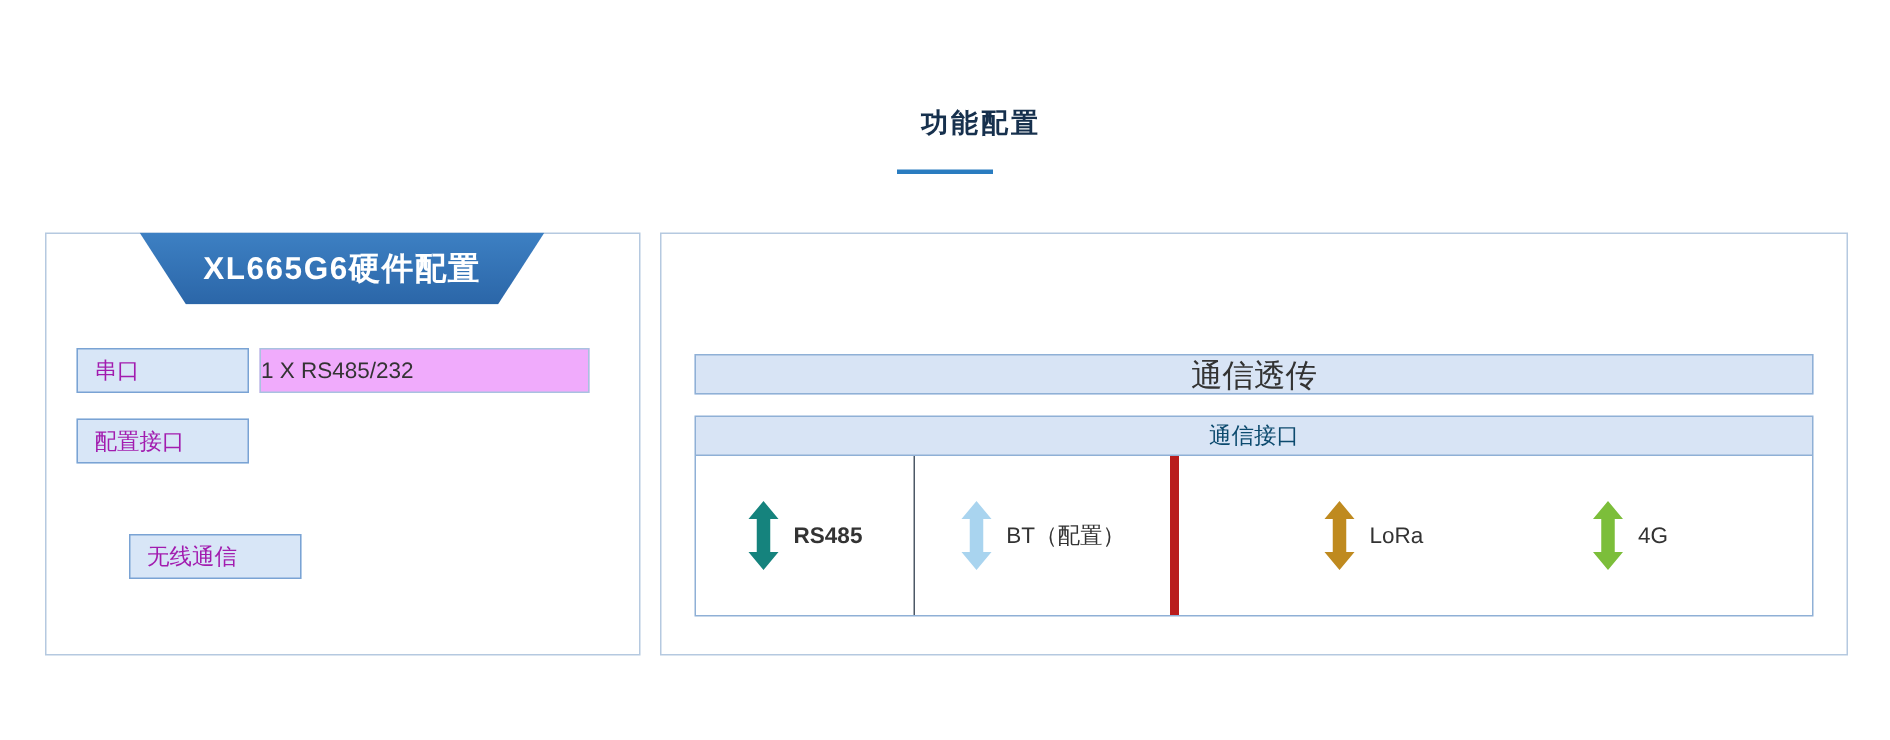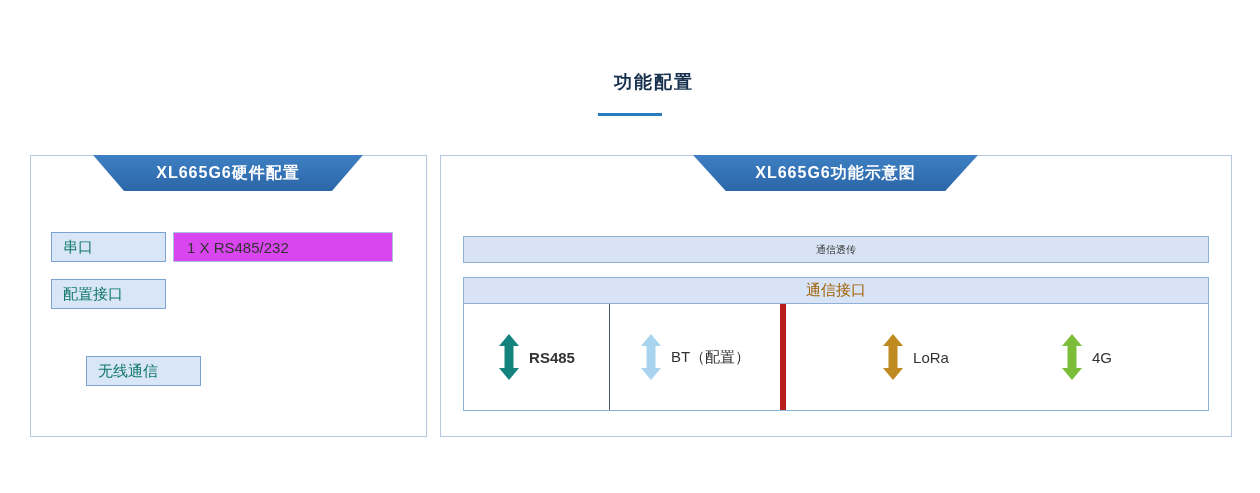--- a/index.html
+++ b/index.html
@@ -7,45 +7,45 @@
   .canvas{position:relative;width:1260px;height:493px;background:#ffffff;overflow:hidden;}
 
   .page-title{position:absolute;top:70px;left:0;width:100%;text-align:center;
     font-size:18px;font-weight:bold;color:#16304d;letter-spacing:2px;padding-left:24px;}
   .title-underline{position:absolute;top:113px;left:598px;width:64px;height:3px;background:#2a7cc0;}
 
   .panel{position:absolute;top:155px;background:#fff;border:1px solid #b5c9e0;}
   .panel-left{left:30px;width:395px;height:280px;}
   .panel-right{left:440px;width:790px;height:280px;}
 
-  .banner{position:absolute;top:-1px;height:36px;
+  .banner{position:absolute;top:-1px;height:48px;
     background:linear-gradient(180deg,#3d80c3 0%,#2b66a8 100%);
     clip-path:polygon(0 0,100% 0,88.5% 100%,11.5% 100%);
     display:flex;align-items:center;justify-content:center;
-    color:#fff;font-size:16px;font-weight:bold;letter-spacing:1px;}
+    color:#fff;font-size:21px;font-weight:bold;letter-spacing:1px;}
   .banner-left{left:62px;width:270px;}
   .banner-right{left:252px;width:285px;}
 
   .hw-row{position:absolute;left:20px;height:30px;display:flex;}
   .hw-row-0{top:76px;}
   .hw-row-1{top:123px;font-family:Liberation Serif, serif;}
   .hw-row-2{top:200px;margin-left:35px;}
   .hw-label{width:115px;height:30px;background:#d8e6f7;border:1px solid #7aa3d4;
-    display:flex;align-items:center;padding-left:11px;font-size:15px;color:#0f766e;box-sizing:border-box;}
-  .hw-value{margin-left:7px;width:220px;height:30px;background:#d946ef;border:1px solid #a9c2e0;
-    display:flex;align-items:center;padding-left:13px;font-size:15px;color:#333;box-sizing:border-box;}
+    display:flex;align-items:center;padding-left:11px;font-size:15px;color:#a21caf;box-sizing:border-box;}
+  .hw-value{margin-left:7px;width:220px;height:30px;background:#f0abfc;border:1px solid #a9c2e0;
+    display:flex;align-items:center;font-size:15px;color:#333;box-sizing:border-box;}
 
   .trans-bar{position:absolute;left:22px;top:80px;width:746px;height:27px;
     background:#d8e4f5;border:1px solid #8fb0d6;box-sizing:border-box;
-    display:flex;align-items:center;justify-content:center;font-size:10px;color:#333;}
+    display:flex;align-items:center;justify-content:center;font-size:21px;color:#333;}
 
   .if-box{position:absolute;left:22px;top:121px;width:746px;height:134px;
     border:1px solid #8fb0d6;box-sizing:border-box;background:#fff;}
   .if-header{height:26px;background:#d8e4f5;border-bottom:1px solid #8fb0d6;
-    display:flex;align-items:center;justify-content:center;font-size:15px;color:#a16207;box-sizing:border-box;}
+    display:flex;align-items:center;justify-content:center;font-size:15px;color:#0c4a6e;box-sizing:border-box;}
   .if-body{display:flex;height:106px;}
   .if-cell{display:flex;align-items:center;justify-content:center;box-sizing:border-box;}
   .if-cell-1{width:146px;border-right:1px solid #4d5866;font-weight:bold;}
   .if-cell-2{width:176px;border-right:6px solid #b91c1c;}
   .if-cell-3{flex:1;gap:112px;}
   .if-item{display:flex;align-items:center;gap:9px;font-size:15px;color:#333;}
   .arrow-svg{display:block;}
 </style>
 </head>
 <body>
@@ -68,23 +68,20 @@
     <div class="hw-row hw-row-1">
       <div class="hw-label">配置接口</div>
     </div>
 
     <div class="hw-row hw-row-2">
       <div class="hw-label">无线通信</div>
     </div>
   </div>
 
   <div class="panel panel-right">
-    <div class="banner banner-right">
-      <span>XL665G6功能示意图</span>
-    </div>
 
     <div class="trans-bar">
       <span>通信透传</span>
     </div>
 
     <div class="if-box">
       <div class="if-header">
         <span>通信接口</span>
       </div>
       <div class="if-body">

